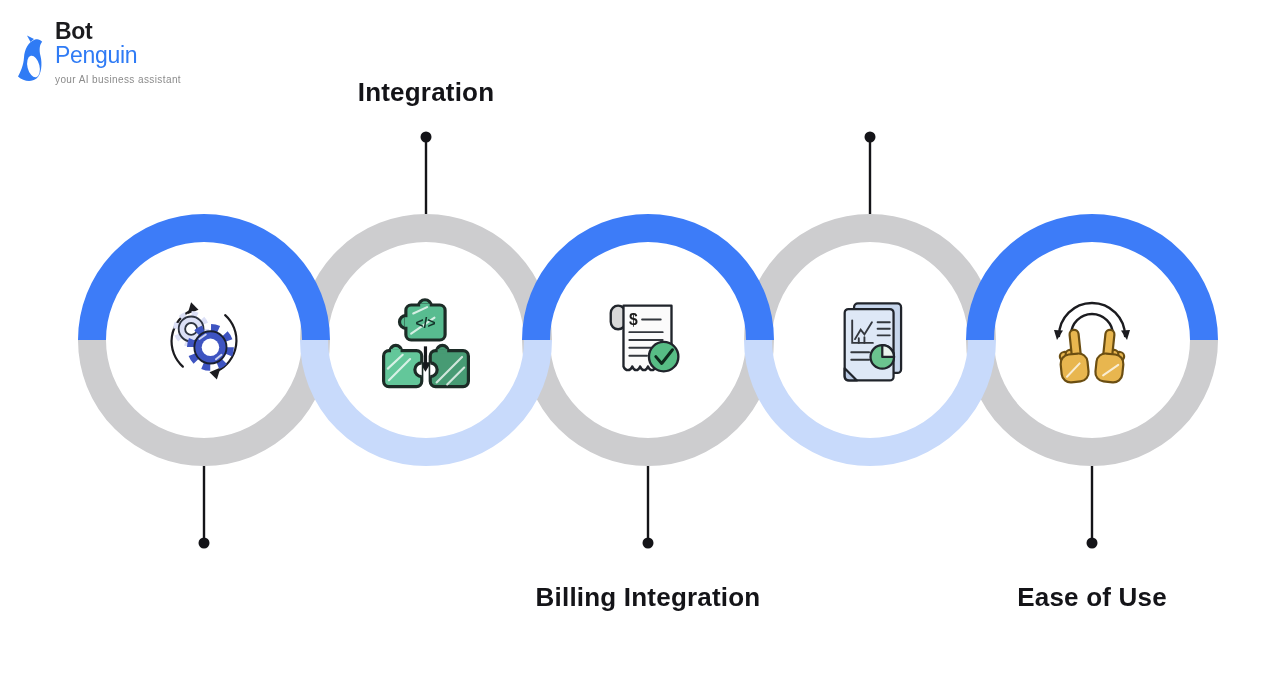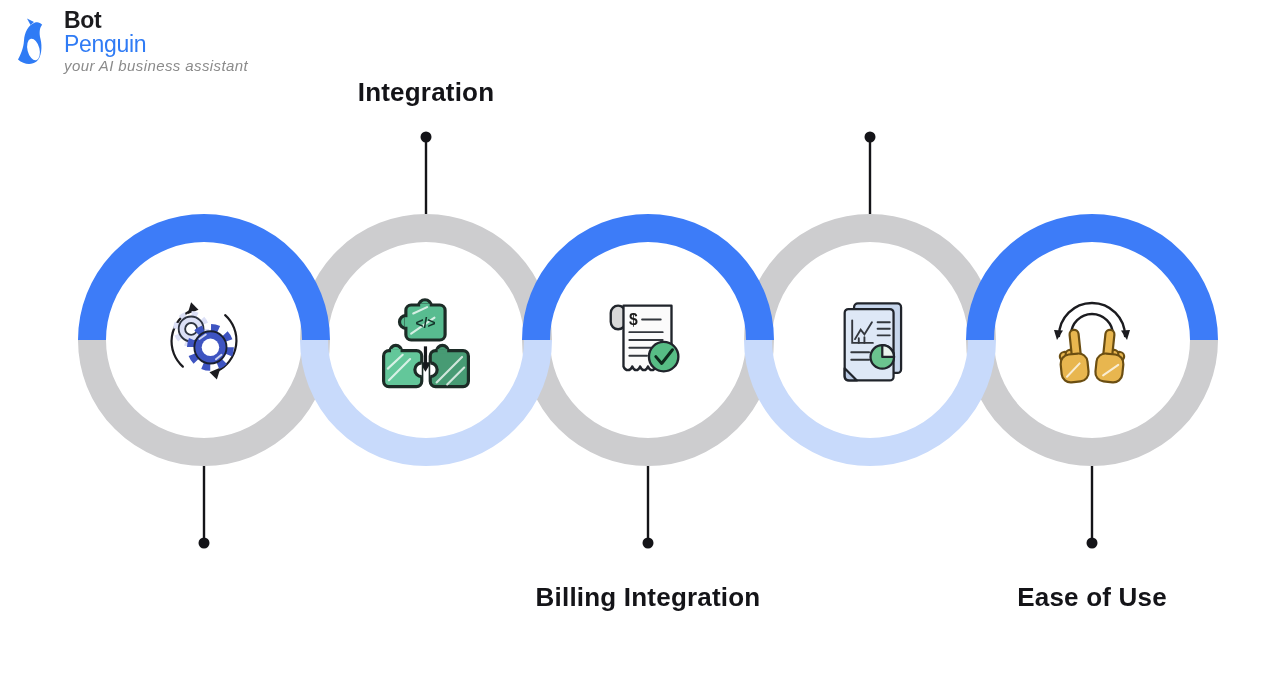--- a/index.html
+++ b/index.html
@@ -1,25 +1,25 @@
 <!DOCTYPE html>
 <html style="--c-blue: #3D7CF8; --c-light-blue: #C8DAFB; --c-gray: #CDCDCF; --c-ink: #141418; --c-logo-blue: #2F7BF5; --c-icon-indigo: #3E54C1; --c-icon-indigo-light: #DCE0F6; --c-icon-green: #58BC90; --c-icon-green-light: #63C79A; --c-icon-green-dark: #479B74; --c-icon-doc-blue: #DEE8F6; --c-icon-check-green: #57BD85; --c-icon-hand-gold: #E8B64F;"><head>
 <meta charset="utf-8">
 <style>
   html,body{margin:0;padding:0;background:#fff;}
   .stage{
     position:relative;width:1288px;height:686px;background:#fff;overflow:hidden;
     font-family:"Liberation Sans",sans-serif;
   }
   
-  .logo{position:absolute;left:14px;top:9px;display:flex;gap:14px;align-items:center;}
+  .logo{position:absolute;left:14px;top:20px;display:flex;gap:5px;align-items:flex-end;}
   .logo-text{display:flex;flex-direction:column;}
   .logo-bot{font-size:23px;font-weight:800;color:#1B1B1E;line-height:23px;letter-spacing:-.3px;}
   .logo-penguin{font-size:23px;font-weight:400;color:var(--c-logo-blue);line-height:25px;letter-spacing:-.3px;}
-  .logo-tag{font-size:15px;font-style:italic;color:#8B8B8B;margin-top:0;letter-spacing:.4px;white-space:nowrap;}
+  .logo-tag{font-size:10px;color:#8B8B8B;margin-top:6px;letter-spacing:.4px;white-space:nowrap;}
   
   .chain-svg{position:absolute;left:0;top:0;}
   .half{fill:none;stroke-width:28;}
   .half.blue{stroke:var(--c-blue);}
   .half.gray{stroke:var(--c-gray);}
   .half.lite{stroke:var(--c-light-blue);}
   .conn{stroke:var(--c-ink);stroke-width:2.4;}
   .dot{fill:var(--c-ink);}
   
   .lbl{

